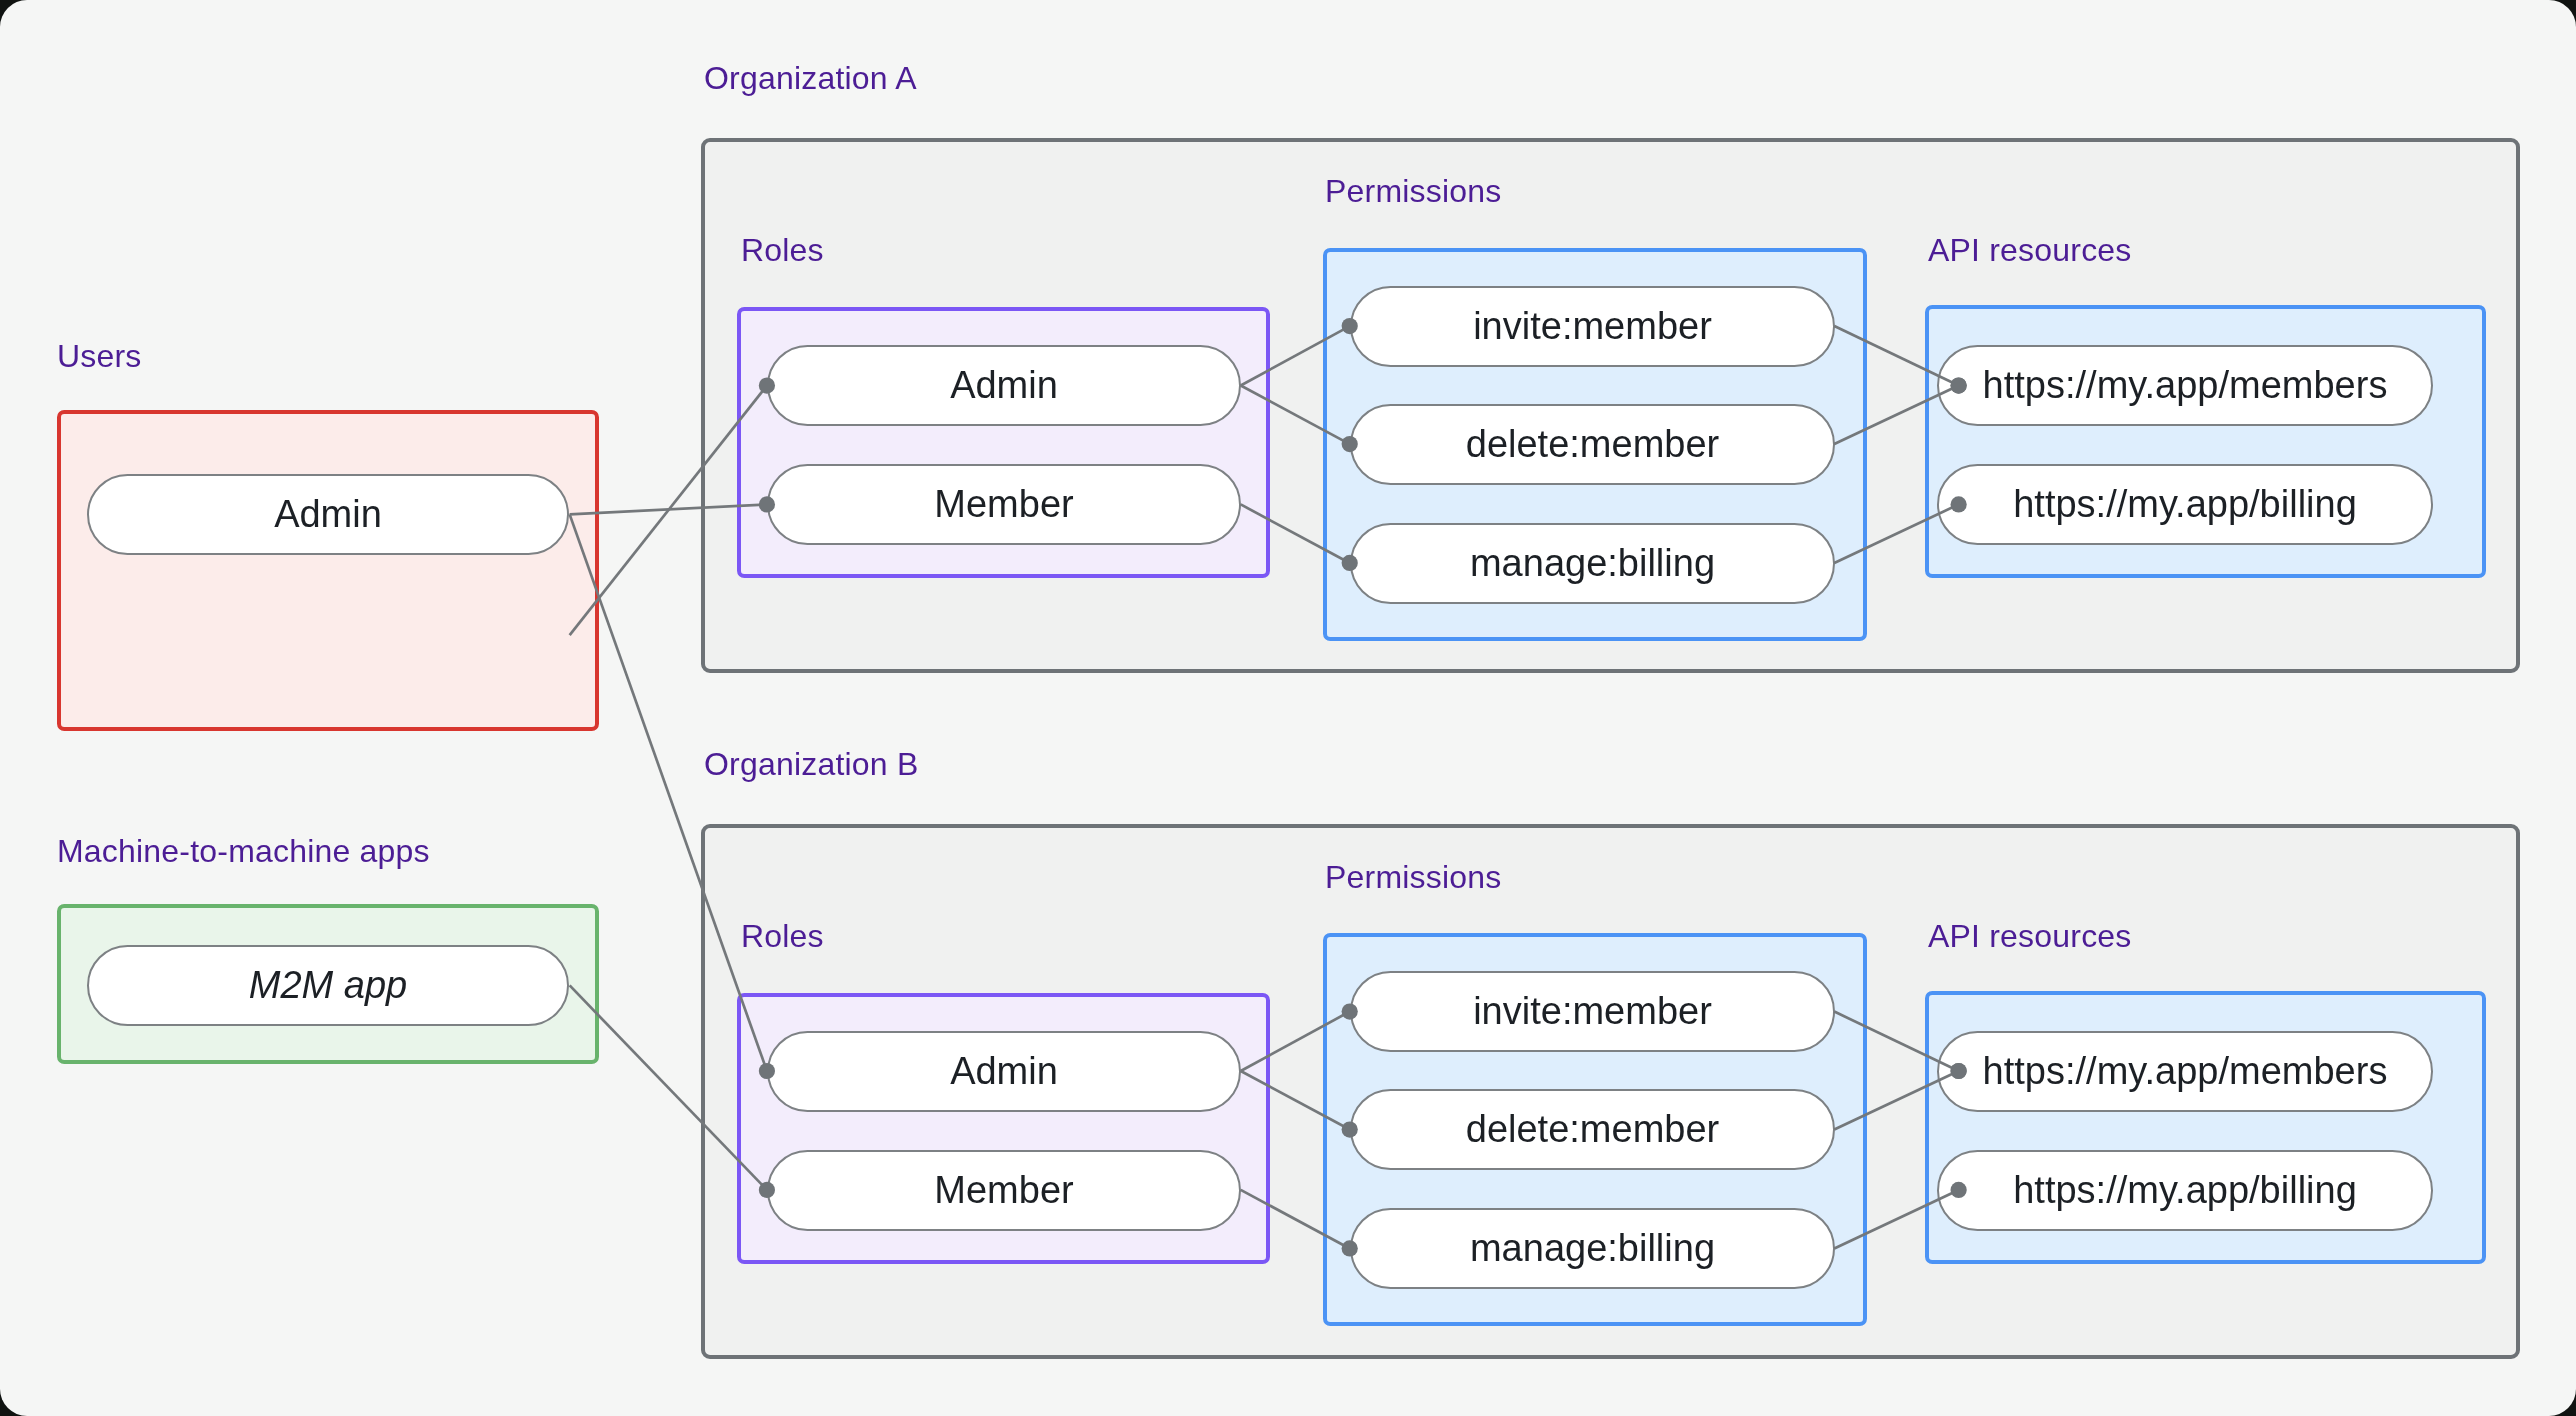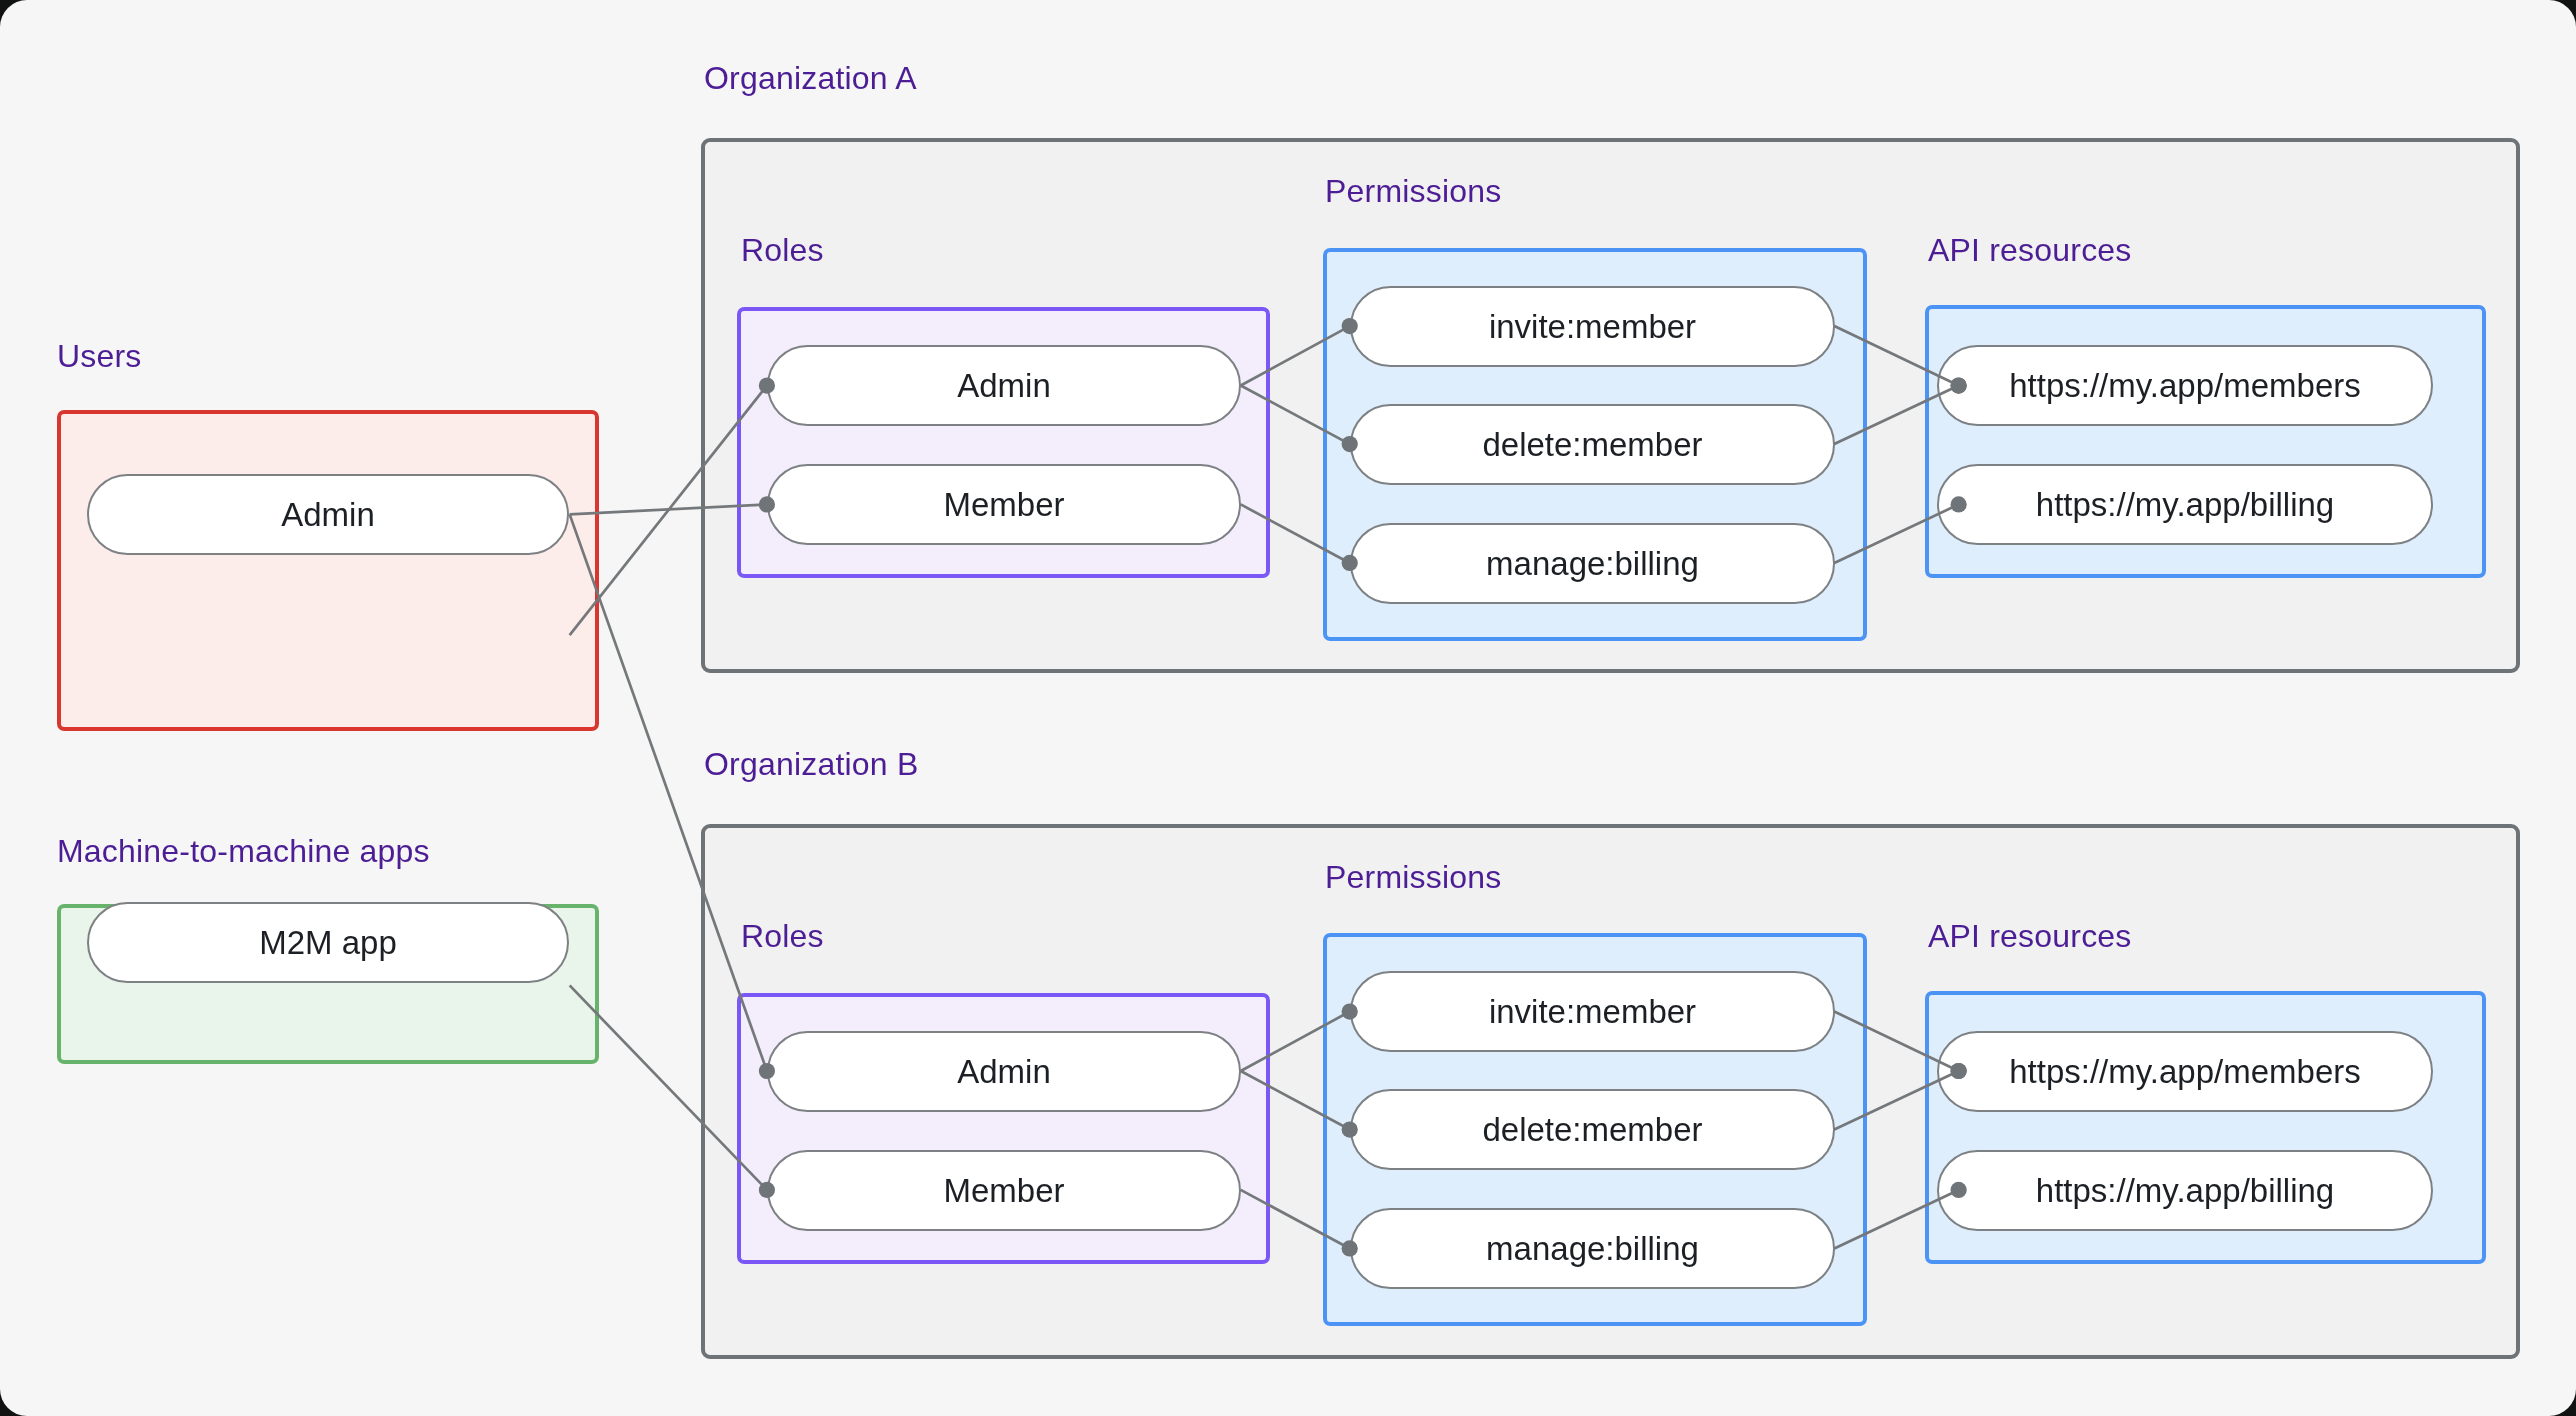--- a/index.html
+++ b/index.html
@@ -34,24 +34,24 @@
   .lbl-roles-b { left: 741px; top: 918px; }
   .lbl-perm-a  { left: 1325px; top: 173px; }
   .lbl-perm-b  { left: 1325px; top: 859px; }
   .lbl-api-a   { left: 1928px; top: 232px; }
   .lbl-api-b   { left: 1928px; top: 918px; }
 
   .pill {
     position: absolute; height: 81px; border-radius: 41px;
     background: #ffffff; border: 2.7px solid #7d8184;
     display: flex; align-items: center; justify-content: center;
-    font-size: 33px; color: #1c2025; white-space: nowrap; z-index: 2;
+    font-size: 38px; color: #1c2025; white-space: nowrap; z-index: 2;
   }
   .pill-user { left: 87px;  width: 482px; }
-  .pill-sarah { top: 474px; }  .pill-john { top: 595px; }  .pill-m2m { top: 902px; }
+  .pill-sarah { top: 474px; }  .pill-john { top: 595px; }  .pill-m2m { top: 945px; font-style: italic; }
   .pill-role { left: 767px; width: 474px; }
   .pill-role-a1 { top: 345px; }  .pill-role-a2 { top: 464px; }
   .pill-role-b1 { top: 1031px; } .pill-role-b2 { top: 1150px; }
   .pill-perm { left: 1350px; width: 485px; }
   .pill-perm-a1 { top: 286px; }  .pill-perm-a2 { top: 404px; }  .pill-perm-a3 { top: 523px; }
   .pill-perm-b1 { top: 971px; } .pill-perm-b2 { top: 1089px; } .pill-perm-b3 { top: 1208px; }
   .pill-api { left: 1937px; width: 496px; }
   .pill-api-a1 { top: 345px; }  .pill-api-a2 { top: 464px; }
   .pill-api-b1 { top: 1031px; } .pill-api-b2 { top: 1150px; }
 

